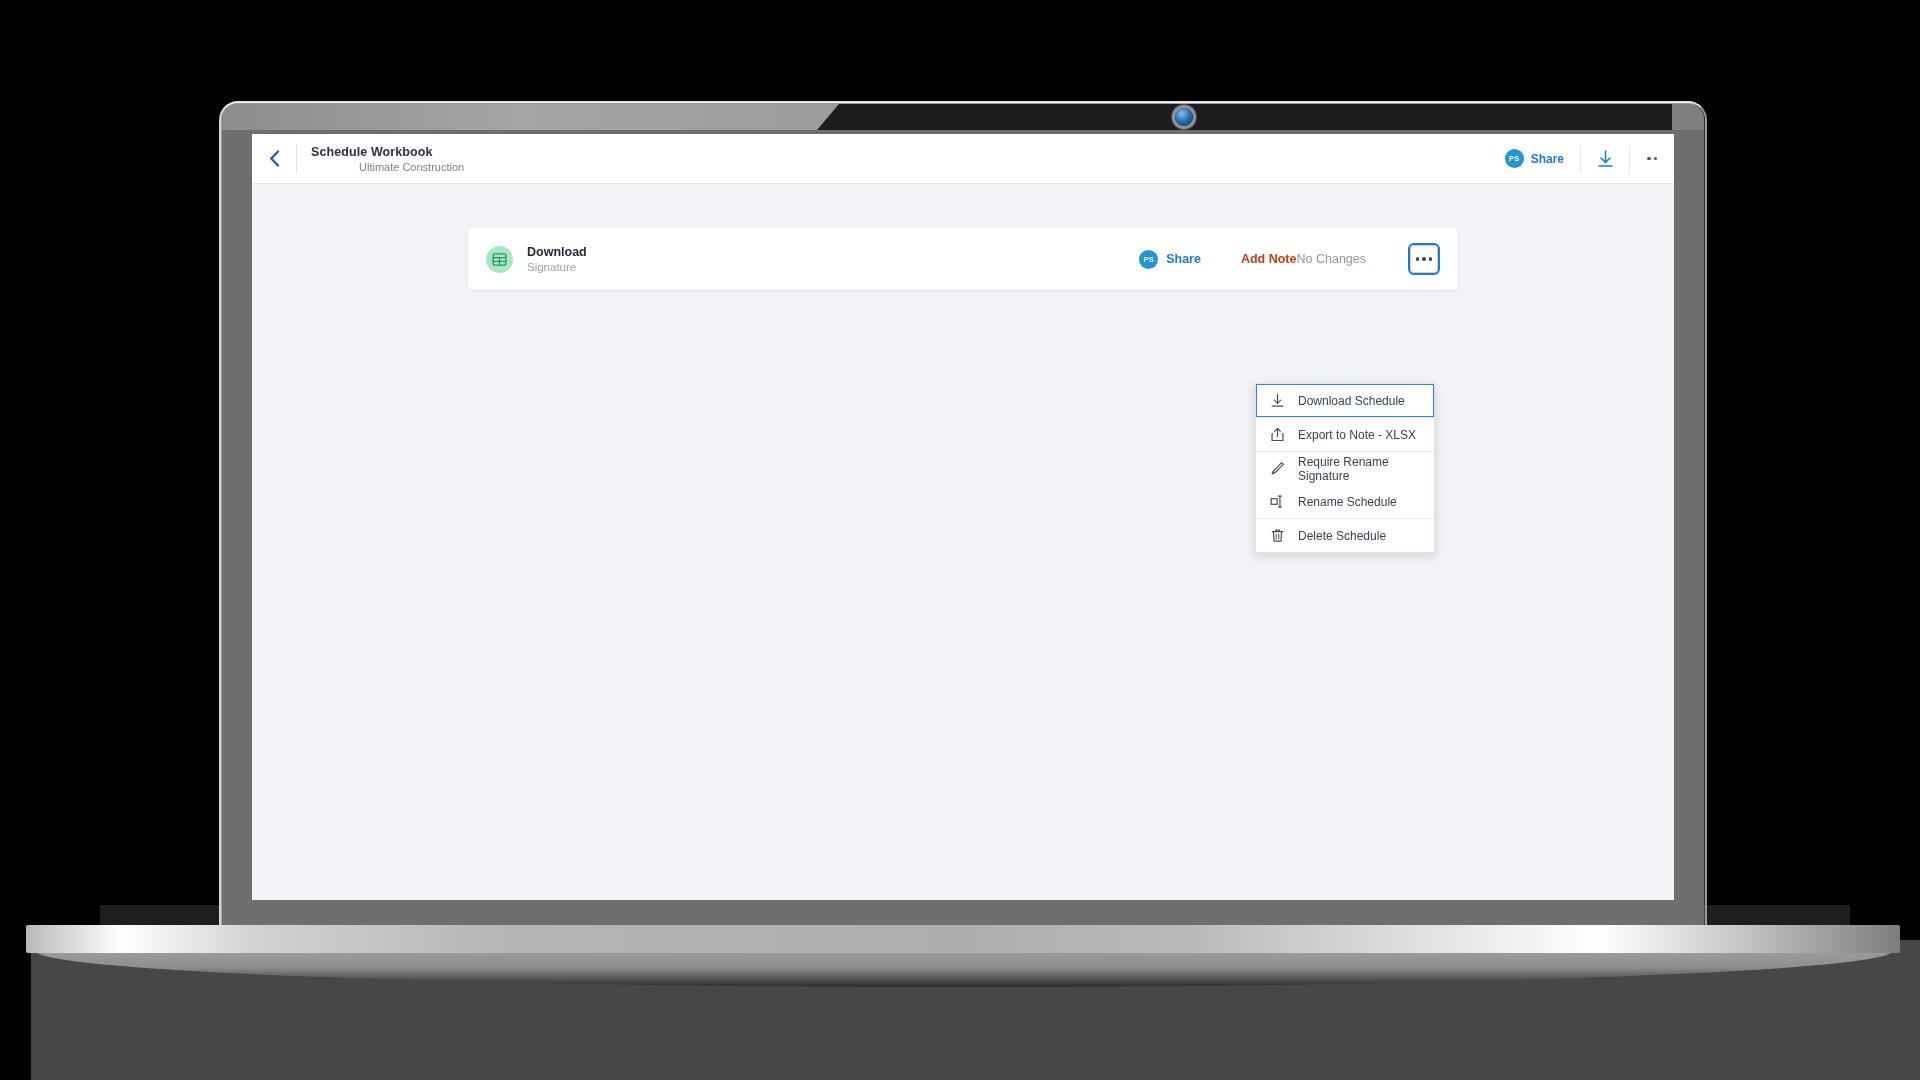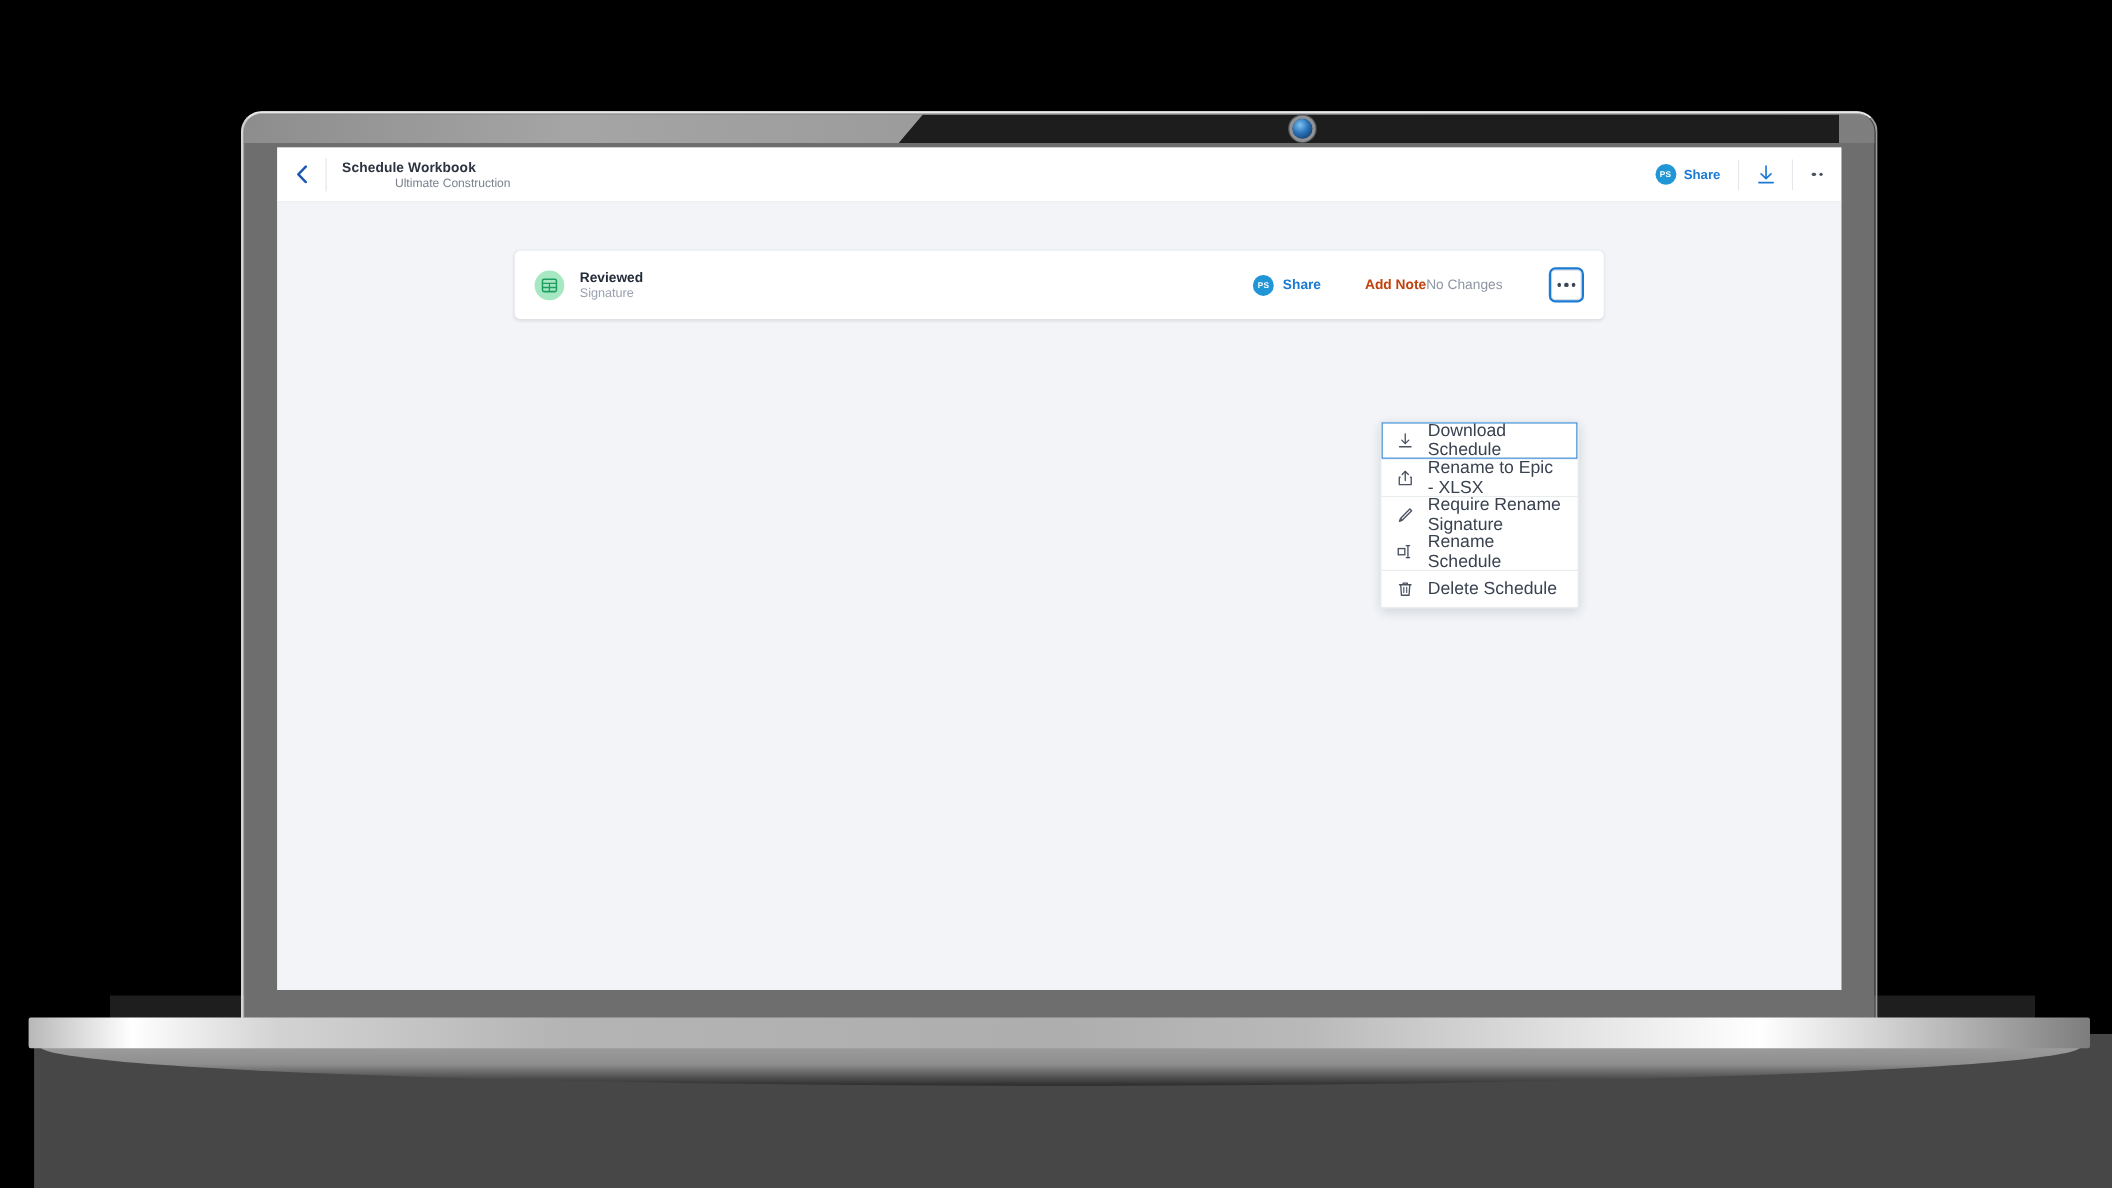--- a/index.html
+++ b/index.html
@@ -369,21 +369,21 @@
     box-shadow: 0 3px 10px rgba(20,30,50,0.16);
     padding: 0;
     z-index: 40;
   }
   .menu-item {
     display: flex;
     align-items: center;
     gap: 13px;
     height: 33px;
     padding: 0 14px;
-    font-size: 16px;
+    font-size: 12px;
     color: #3a4250;
     cursor: pointer;
     background: #fff;
   }
   .menu-item.focused {
     outline: 1.5px solid #2f86d6;
     outline-offset: -1px;
   }
   .menu-sep {
     height: 1px;
@@ -465,21 +465,21 @@
           <div id="schedule-card">
 
             <div id="sched-icon">
               <svg width="15" height="15" viewBox="0 0 16 16">
                 <rect x="1.2" y="2" width="13.6" height="12" rx="1.6" fill="none" stroke="#1f9d62" stroke-width="1.5"></rect>
                 <path d="M1.2 6 H14.8 M8 6 V14 M1.2 10 H14.8" fill="none" stroke="#1f9d62" stroke-width="1.3"></path>
               </svg>
             </div>
 
             <div id="sched-text">
-              <div id="sched-name">Reviewed</div>
+              <div id="sched-name">Download</div>
               <div id="sched-status">Signature</div>
             </div>
 
             <div id="sched-right">
 
               <div class="card-share">
                 <div class="avatar">PS</div>
                 <span class="card-share-label">Share</span>
               </div>
 
@@ -514,21 +514,21 @@
           <div class="menu-sep"></div>
 
           <div class="menu-item">
             <span class="menu-icon">
               <svg width="15" height="15" viewBox="0 0 16 16">
                 <path d="M8 10.5 V1.6" fill="none" stroke="#4a5260" stroke-width="1.3" stroke-linecap="round"></path>
                 <path d="M5 4.6 L8 1.6 L11 4.6" fill="none" stroke="#4a5260" stroke-width="1.3" stroke-linecap="round" stroke-linejoin="round"></path>
                 <path d="M3 7.2 H2.2 V14.4 H13.8 V7.2 H13" fill="none" stroke="#4a5260" stroke-width="1.3" stroke-linecap="round" stroke-linejoin="round"></path>
               </svg>
             </span>
-            <span>Rename to Epic - XLSX</span>
+            <span>Export to Note - XLSX</span>
           </div>
 
           <div class="menu-sep"></div>
 
           <div class="menu-item">
             <span class="menu-icon">
               <svg width="15" height="15" viewBox="0 0 16 16">
                 <path d="M12.4 1.8 L14.2 3.6 L5.2 12.6 L2.4 13.8 L3.4 11 Z" fill="none" stroke="#4a5260" stroke-width="1.3" stroke-linejoin="round"></path>
                 <path d="M3.4 11 L5.2 12.6" fill="none" stroke="#4a5260" stroke-width="1.1"></path>
               </svg>

